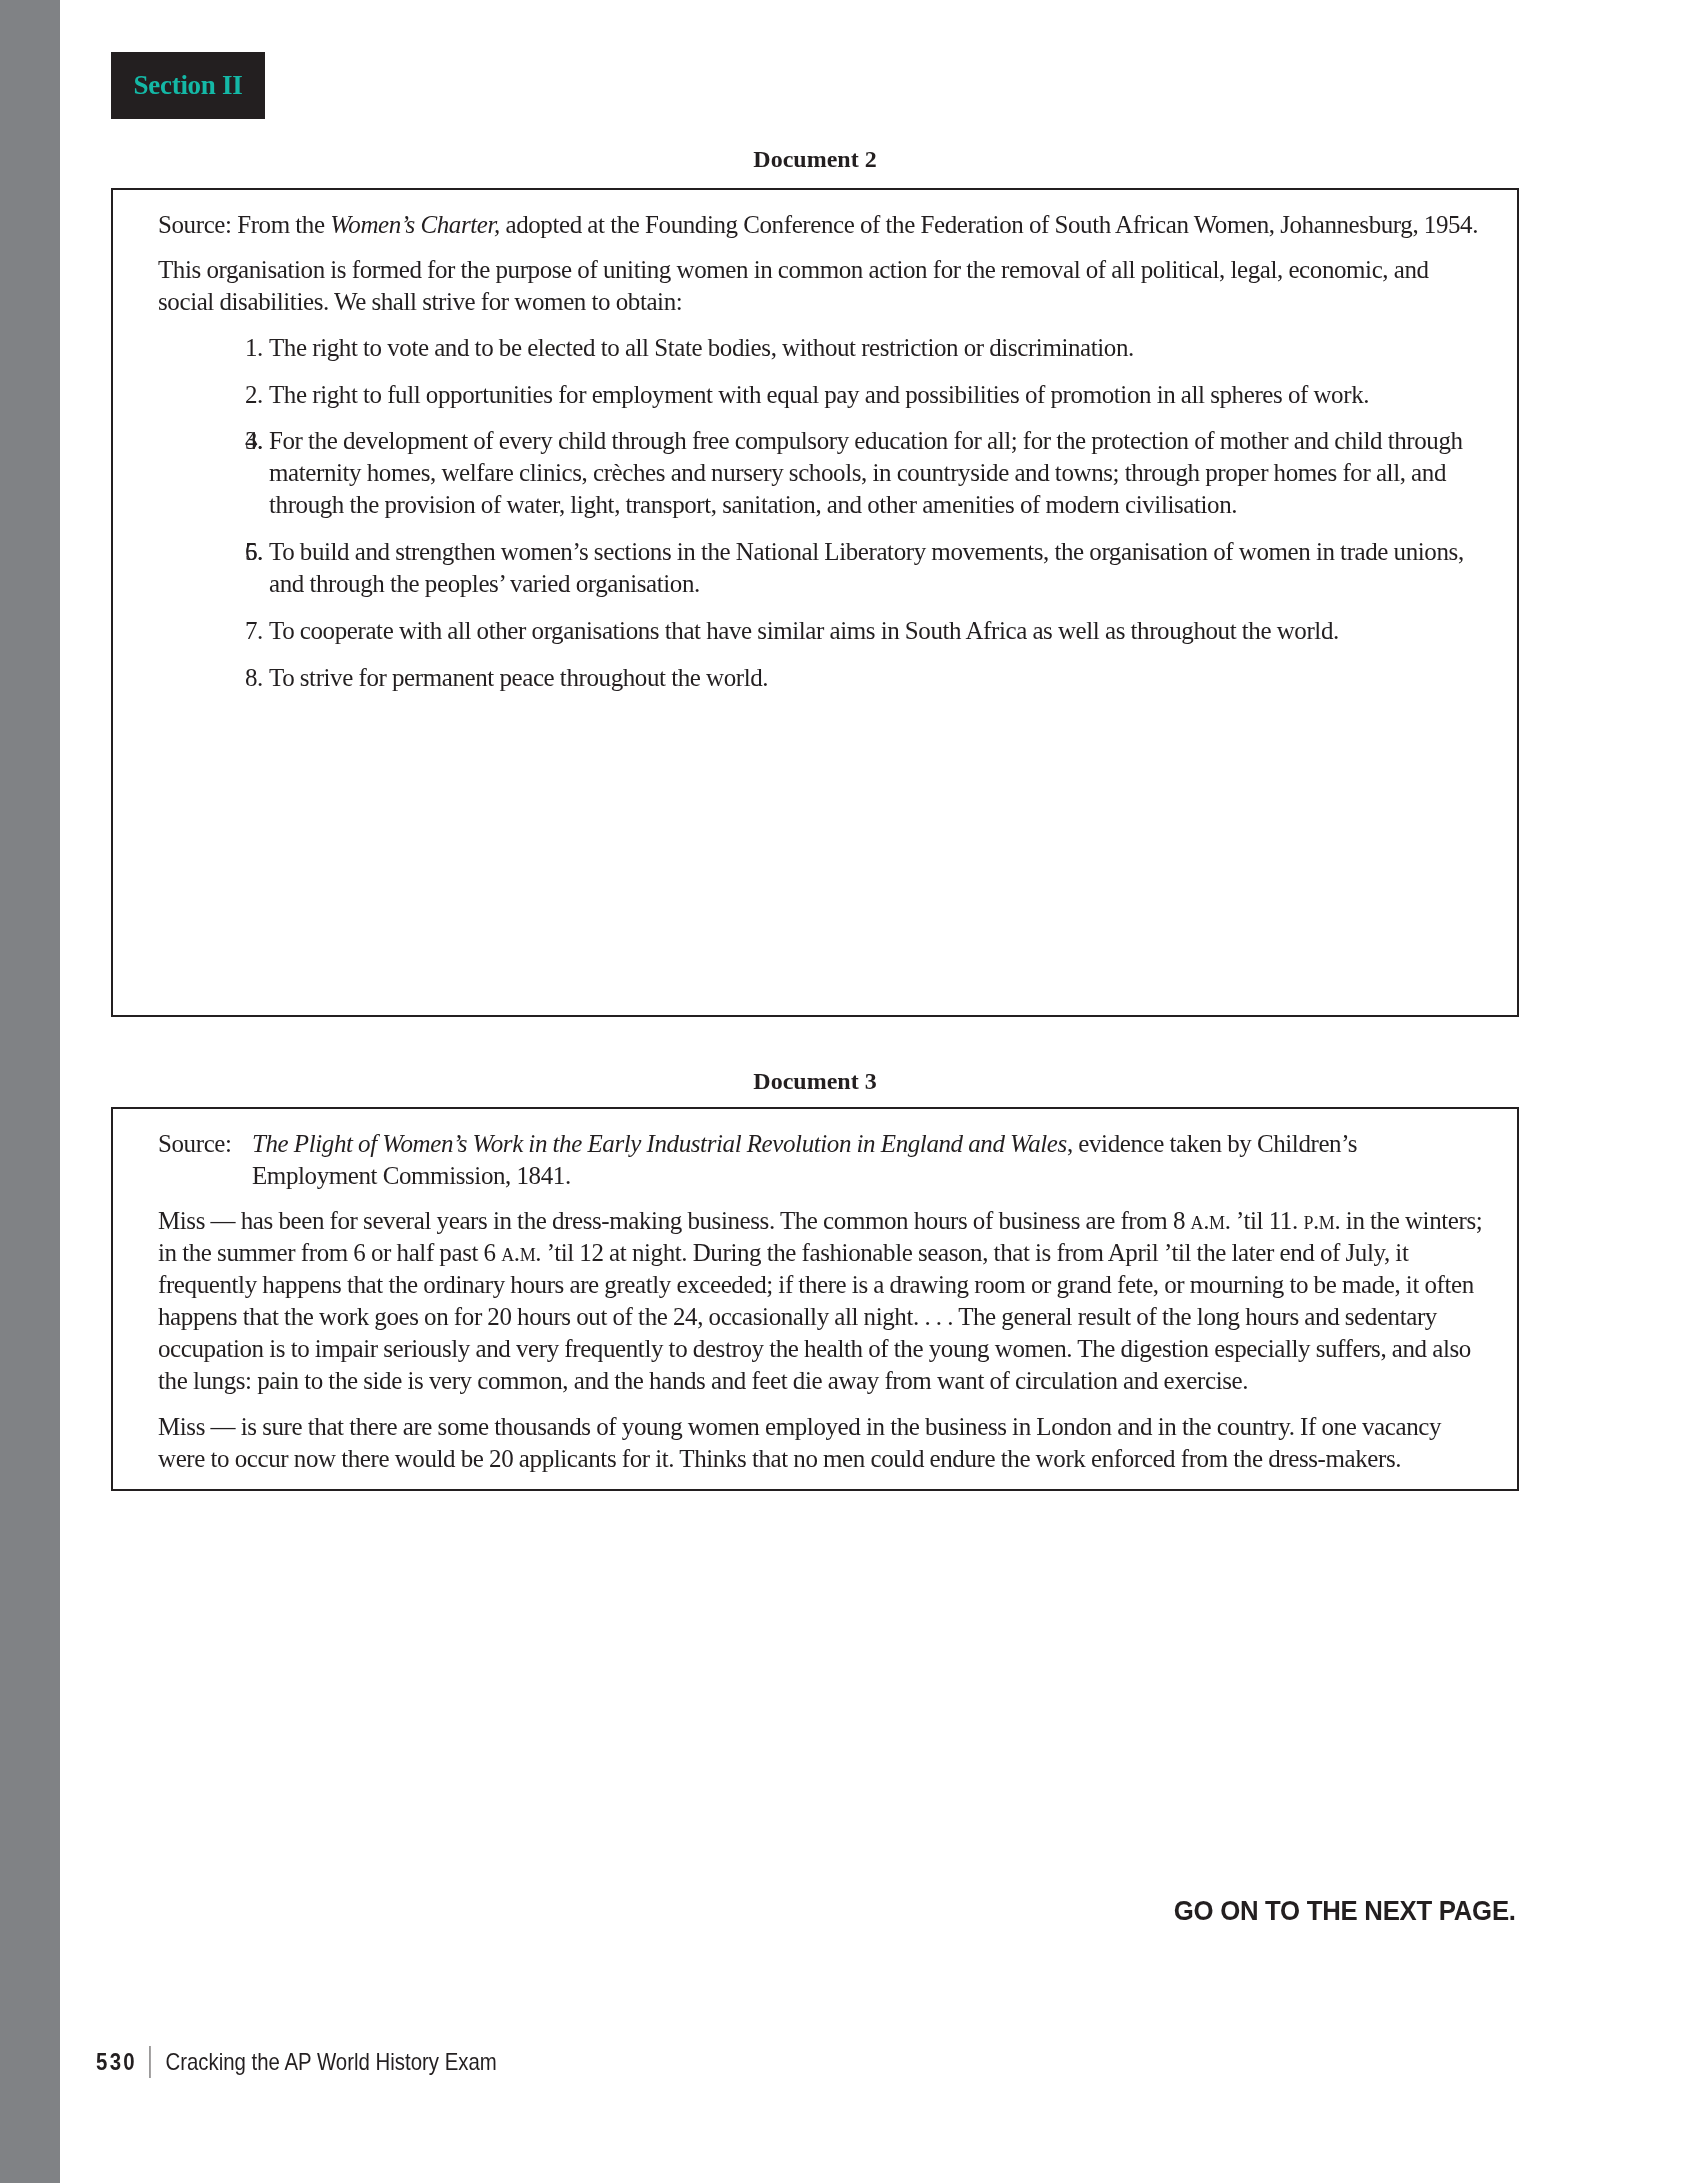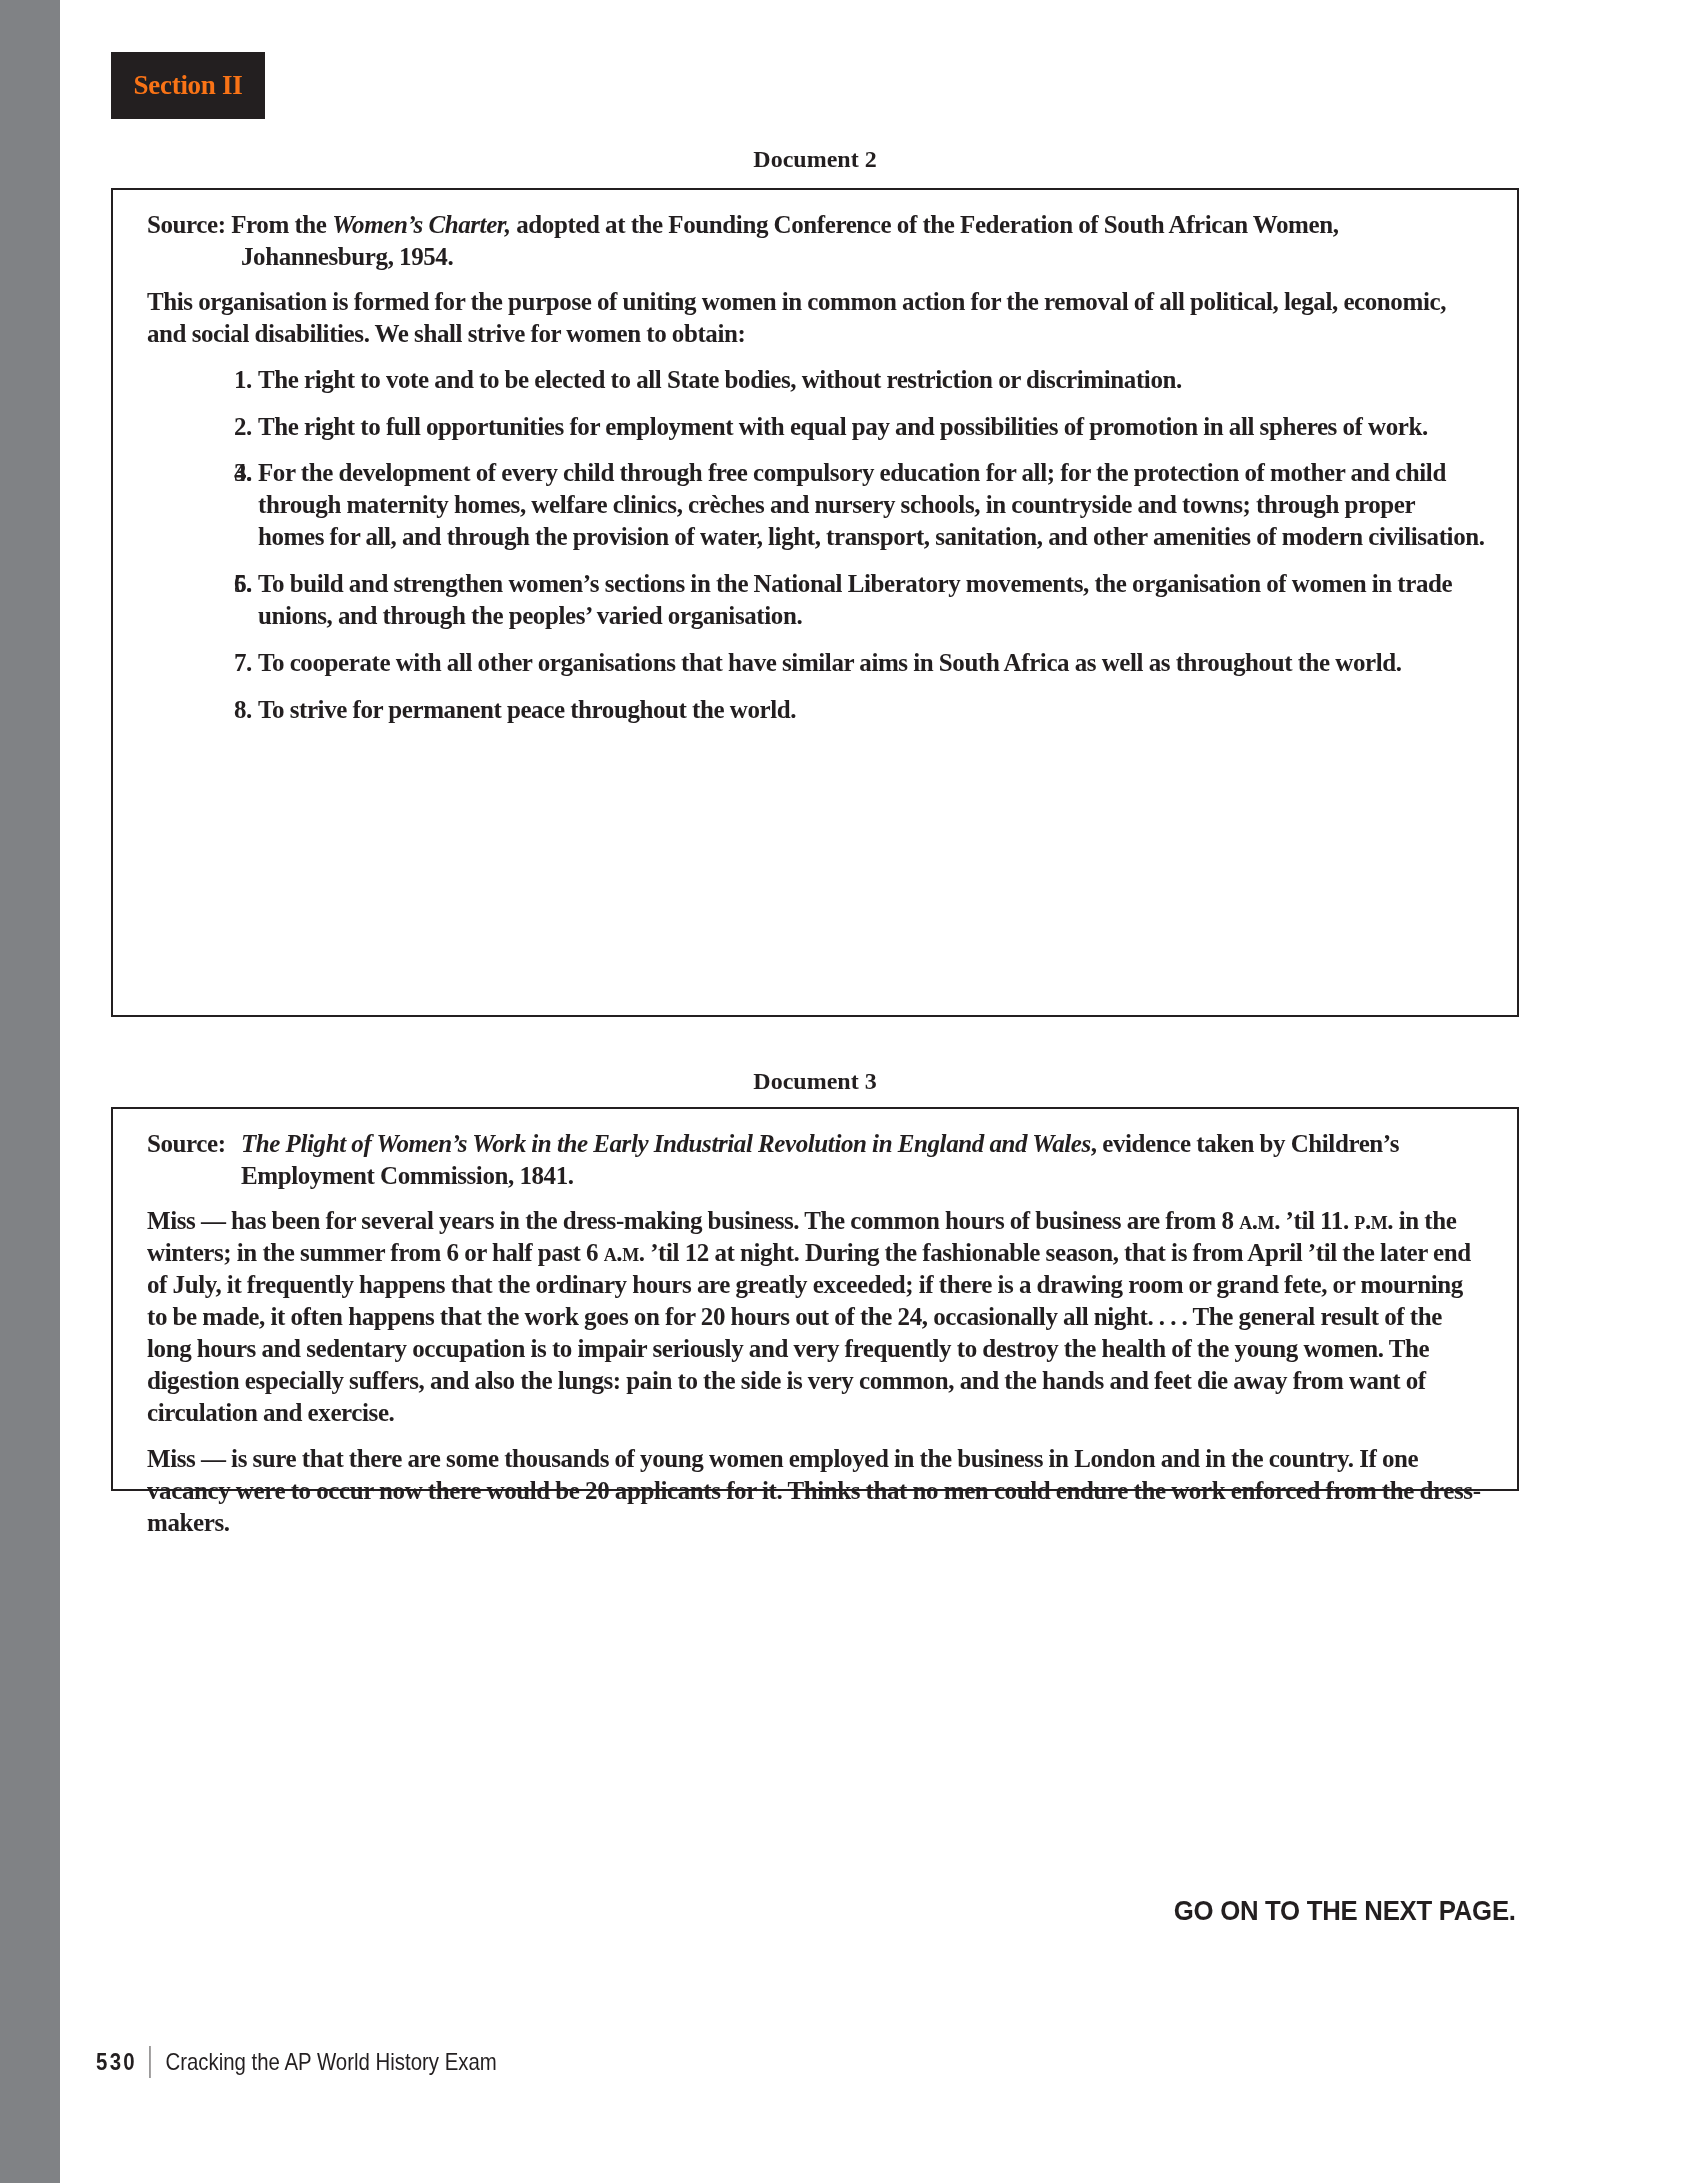--- a/index.html
+++ b/index.html
@@ -4,30 +4,30 @@
 <style>
   html, body { margin: 0; padding: 0; }
   body {
     width: 1682px; height: 2183px; position: relative; background: #ffffff;
     font-family: "Liberation Serif", "DejaVu Serif", serif; color: #231f20;
     overflow: hidden;
   }
   .gutter { position: absolute; left: 0; top: 0; width: 60px; height: 2183px; background: #808285; }
   .section-tag {
     position: absolute; left: 111px; top: 52px; width: 154px; height: 67px;
-    background: #231f20; color: #f97316; font-weight: bold; font-size: 27px;
+    background: #231f20; color: #14b8a6; font-weight: bold; font-size: 27px;
     display: flex; align-items: center; justify-content: center; letter-spacing: -0.3px;
   }
   .doc-heading {
     position: absolute; left: 111px; width: 1408px; text-align: center;
     font-weight: bold; font-size: 24px; line-height: 27px;
   }
   .doc-box {
     position: absolute; left: 111px; width: 1408px; box-sizing: border-box;
-    border: 2.7px solid #231f20; padding: 19px 32px 0 34px; font-weight: bold;
+    border: 2.7px solid #231f20; padding: 19px 32px 0 45px;
   }
   .doc-text { font-size: 25px; line-height: 32px; letter-spacing: -0.4px; word-spacing: -0.3px; }
   .source { padding-left: 94px; text-indent: -94px; margin: 0 0 13.4px 0; }
   .source.s3 .lbl { display: inline-block; width: 94px; text-indent: 0; }
   .para { margin: 0 0 13.4px 0; }
   ol.goals { list-style: none; margin: 0; padding: 0 0 0 87px; }
   ol.goals li { position: relative; padding-left: 24px; margin: 0 0 14.8px 0; }
   ol.goals li .num { position: absolute; left: 0; top: 0; }
   .sc { font-variant: small-caps; text-transform: lowercase; }
   .go-next {

